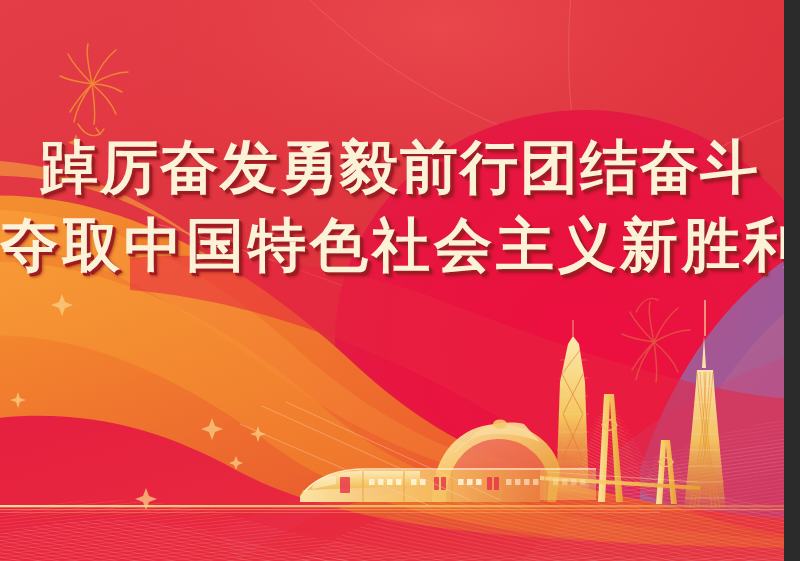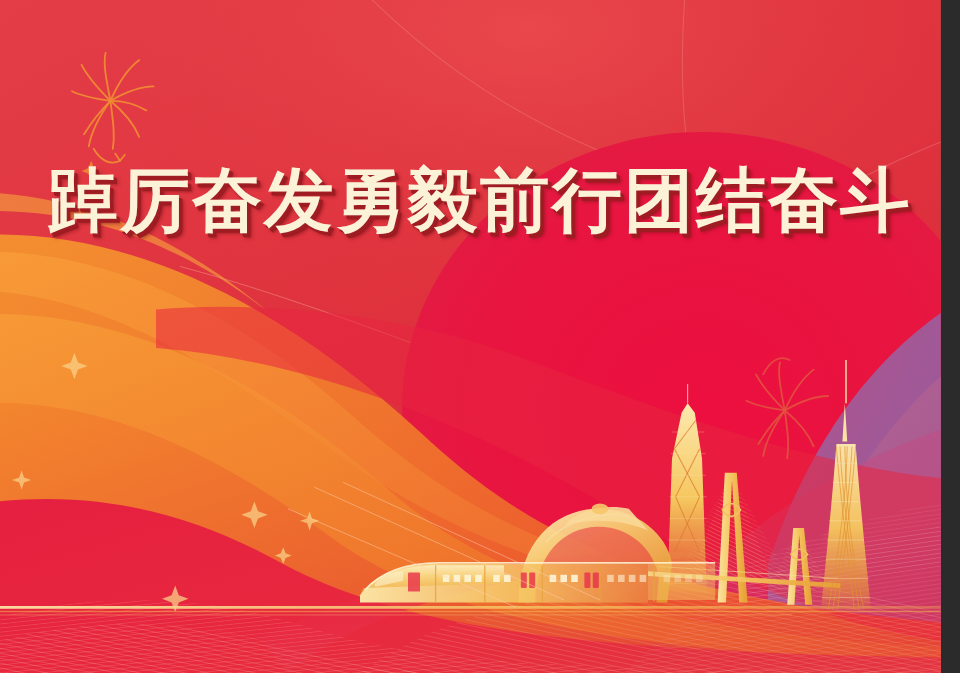--- a/index.html
+++ b/index.html
@@ -370,15 +370,16 @@
         <path d="M 258 426 L 260 432 L 266 434 L 260 436 L 258 442 L 256 436 L 250 434 L 256 432 Z"></path>
         <path d="M 146 488 L 149 496 L 157 499 L 149 502 L 146 510 L 143 502 L 135 499 L 143 496 Z"></path>
         <path d="M 18 392 L 20 398 L 26 400 L 20 402 L 18 408 L 16 402 L 10 400 L 16 398 Z"></path>
         <path d="M 236 456 L 238 461 L 243 463 L 238 465 L 236 470 L 234 465 L 229 463 L 234 461 Z"></path>
       </g>
     </g>
   </svg>
 
   <div class="headline-block">
     <div class="headline-line line1">踔厉奋发勇毅前行团结奋斗</div>
+    <div class="headline-line line2">夺取中国特色社会主义新胜利</div>
   </div>
 
 </div>
 
 </body></html>

